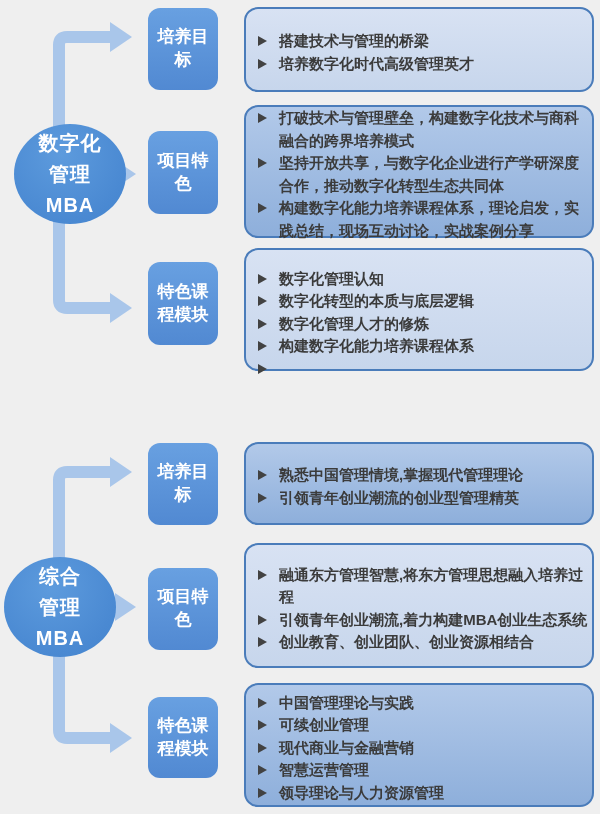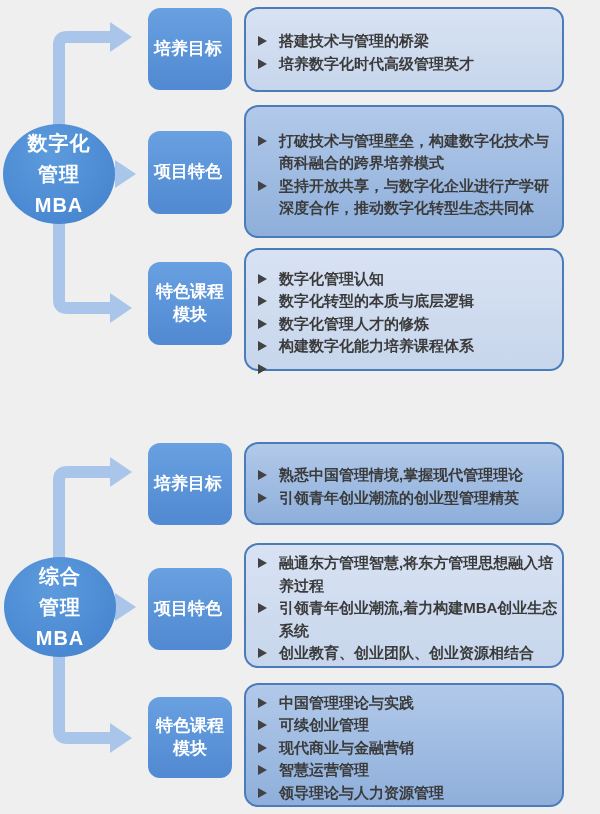--- a/index.html
+++ b/index.html
@@ -14,41 +14,41 @@
   .connectors{position:absolute;left:0;top:0;width:600px;height:814px;}
 
   
   .circle{
     position:absolute;width:112px;height:100px;border-radius:50%;
     background:radial-gradient(circle at 42% 30%, #5d9bdd 0%, #4a89d2 70%, #4384cd 100%);
     color:#fff;font-weight:bold;font-size:20px;letter-spacing:1px;
     display:flex;flex-direction:column;align-items:center;justify-content:center;
     text-align:center;line-height:31px;
   }
-  .circ1{left:3px;top:124px;}
+  .circ1{left:14px;top:124px;}
   .circ2{left:4px;top:557px;}
 
   
   .lbl{
-    position:absolute;left:148px;width:84px;box-sizing:border-box;
+    position:absolute;left:148px;width:70px;box-sizing:border-box;
     background:linear-gradient(180deg,#68a0e1 0%,#5189d2 100%);
     border-radius:12px;color:#fff;font-weight:bold;font-size:17px;line-height:1.35;
-    display:flex;align-items:center;justify-content:flex-start;text-align:center;
+    display:flex;align-items:center;justify-content:flex-end;text-align:center;
     padding:0 6px;
   }
   .lbl1{top:8px;height:82px;}
   .lbl2{top:131px;height:83px;}
   .lbl3{top:262px;height:83px;}
   .lbl4{top:443px;height:82px;}
   .lbl5{top:568px;height:82px;}
   .lbl6{top:697px;height:81px;}
 
   
   .box{
-    position:absolute;left:244px;width:320px;box-sizing:border-box;
+    position:absolute;left:244px;width:350px;box-sizing:border-box;
     border:2px solid #4a7cba;border-radius:14px;
     display:flex;flex-direction:column;justify-content:center;
     padding:11px 3px 5px 10px;
   }
   .box.light{background:linear-gradient(180deg,#d8e2f3 0%,#c7d6ec 100%);}
   .box.medium{background:linear-gradient(180deg,#b2c9e9 0%,#8eafdb 100%);}
   .box1{top:7px;height:85px;}
   .box2{top:105px;height:133px;}
   .box3{top:248px;height:123px;}
   .box4{top:442px;height:83px;}
@@ -105,20 +105,21 @@
       </ul>
   </div>
 
   <div class="lbl lbl2">
     <span>项目特色</span>
   </div>
   <div class="box medium box2">
     <ul>
         <li><span class="bullet"></span><span>打破技术与管理壁垒，构建数字化技术与商科融合的跨界培养模式</span></li>
         <li><span class="bullet"></span><span>坚持开放共享，与数字化企业进行产学研深度合作，推动数字化转型生态共同体</span></li>
+        <li><span class="bullet"></span><span>构建数字化能力培养课程体系，理论启发，实践总结，现场互动讨论，实战案例分享</span></li>
       </ul>
   </div>
 
   <div class="lbl lbl3">
     <span>特色课程模块</span>
   </div>
   <div class="box light box3">
     <ul>
         <li><span class="bullet"></span><span>数字化管理认知</span></li>
         <li><span class="bullet"></span><span>数字化转型的本质与底层逻辑</span></li>

